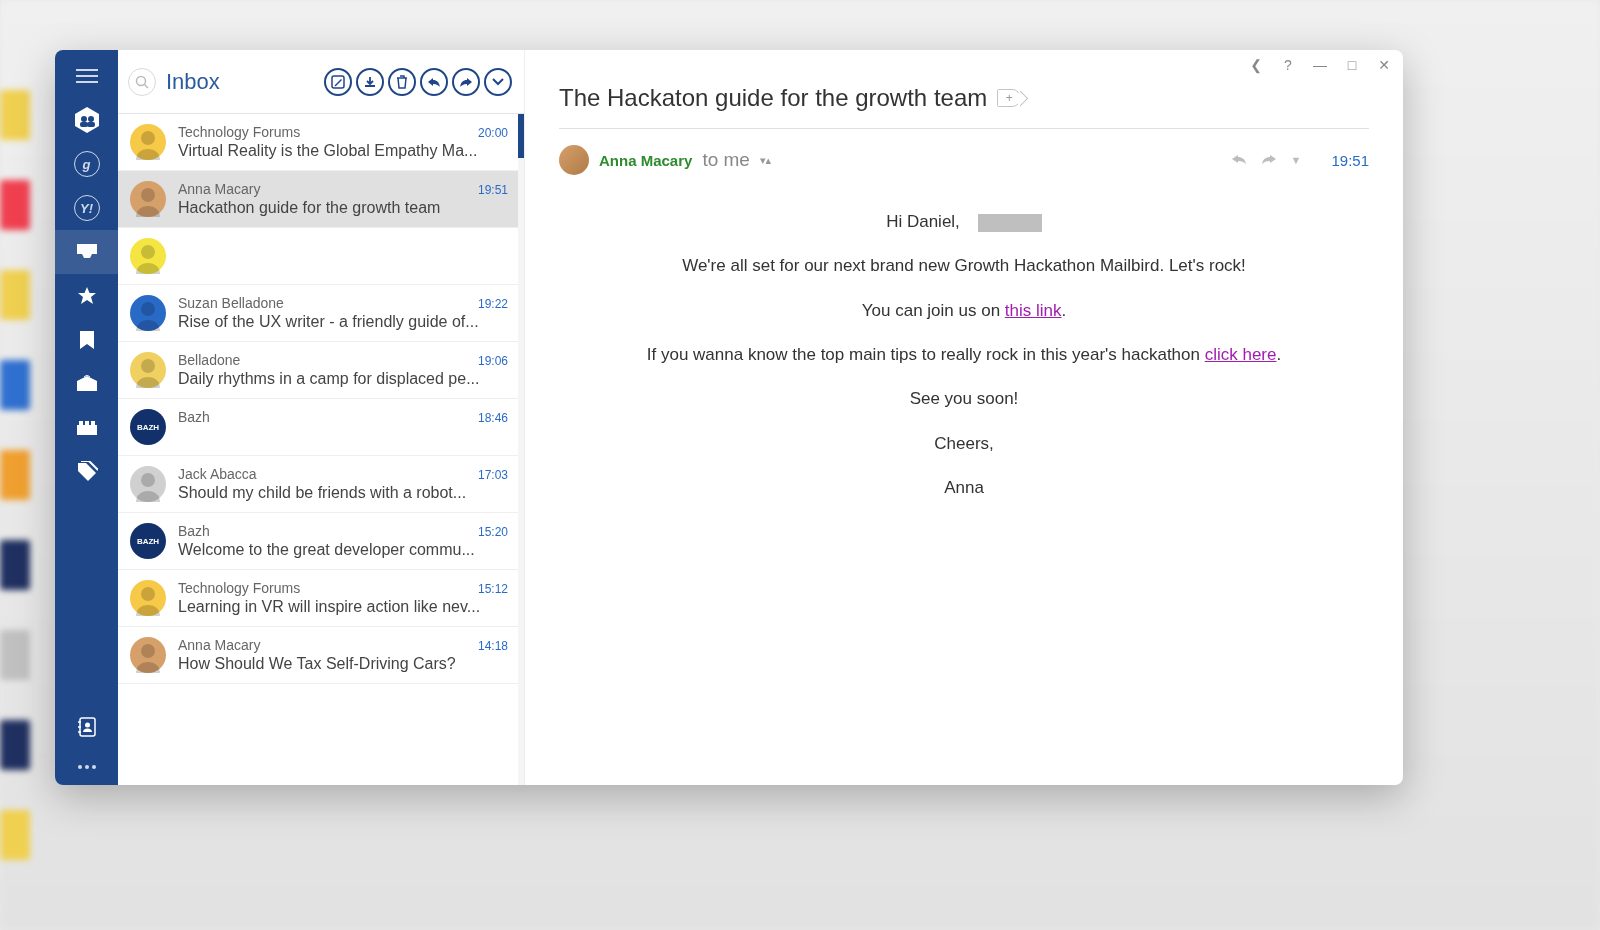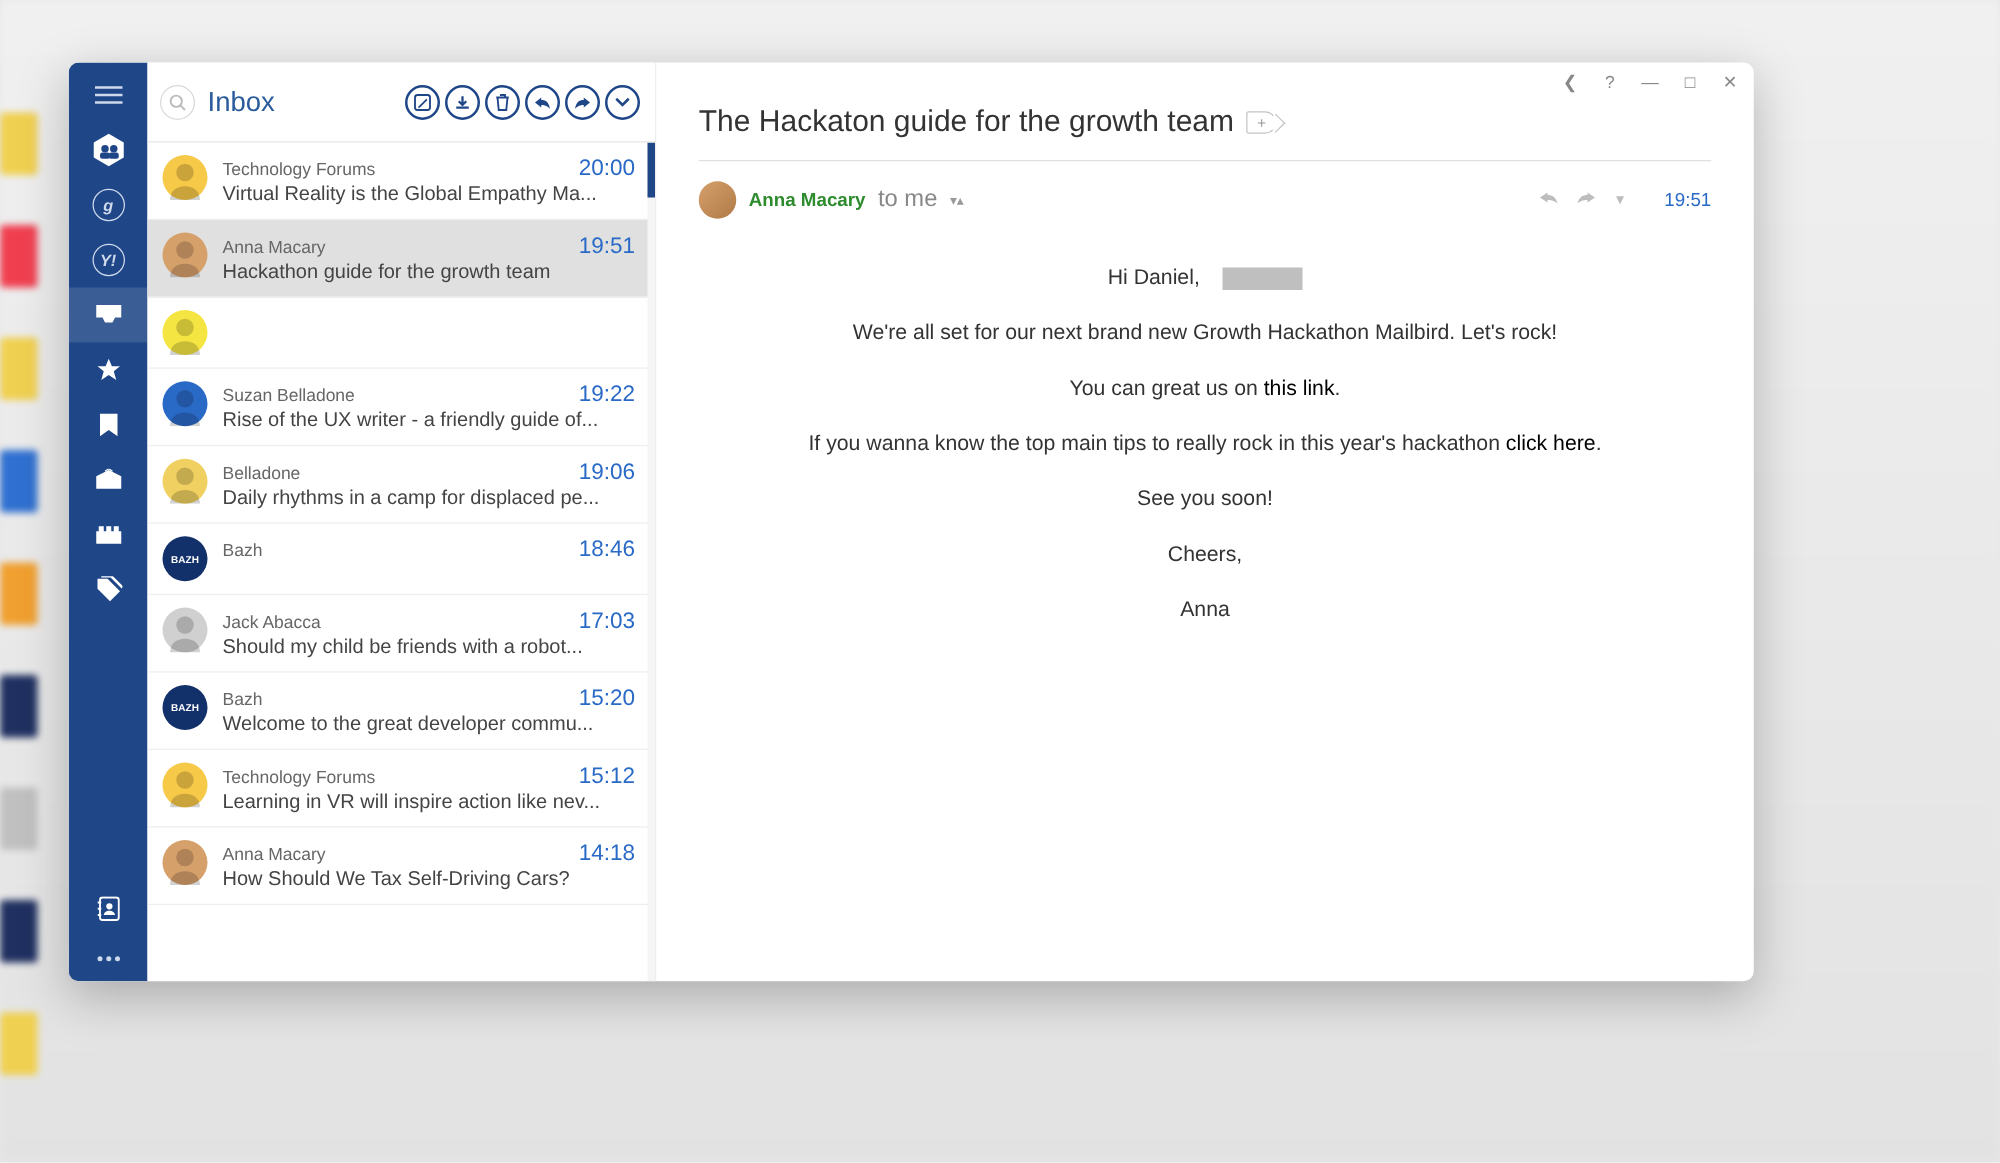--- a/index.html
+++ b/index.html
@@ -87,21 +87,21 @@
   .msg.selected { background:#e0e0e0; }
   .avatar {
     width:36px;height:36px;border-radius:50%;flex-shrink:0;
     display:flex;align-items:center;justify-content:center;
     font-size:10px;font-weight:700;color:#fff;
     background:#ccc;
   }
   .msg-main { flex:1; min-width:0; }
   .msg-line1 { display:flex; justify-content:space-between; align-items:baseline;gap:47px; }
   .sender { font-size:14px; color:#666; }
-  .time   { font-size:18px; color:#2a6ac7; }
+  .time   { font-size:12px; color:#2a6ac7; }
   .subject { font-size:16px; color:#444; margin-top:2px; white-space:nowrap; overflow:hidden; text-overflow:ellipsis; }
 
   
   .read-pane { flex:1; display:flex; flex-direction:column; padding:0 34px 0 34px; position:relative;}
   .winctrls {
     position:absolute; right:10px; top:6px; display:flex; gap:14px; color:#888;
   }
   .winctrls span { cursor:pointer; font-size:14px; display:flex;align-items:center;justify-content:center; width:18px;height:18px;}
   .read-title-row {
     margin-top:34px; display:flex; align-items:center; gap:10px;
@@ -122,21 +122,21 @@
   .read-meta .to   { color:#888; font-size:19px; }
   .meta-right { margin-left:auto; display:flex; align-items:center; gap:14px; color:#bdbdbd; }
   .meta-right .t { color:#2a6ac7; font-size:15px; margin-left:16px;}
   .meta-right span { cursor:pointer; }
 
   .body-text {
     margin-top:22px; font-size:17px; color:#333; line-height:1.55;
     padding-left:0;
   }
   .body-text p { margin-bottom:18px;text-align:center; }
-  .body-text a { color:#000000; cursor:pointer; }
+  .body-text a { color:#a21caf; text-decoration:underline; cursor:pointer; }
   .greybox { display:inline-block; width:64px; height:18px; background:#bfbfbf; vertical-align:middle; margin-left:18px;}
 
   .sm-avatar{width:30px;height:30px;border-radius:50%;background:linear-gradient(135deg,#d6a06b,#b07a48);flex-shrink:0;}
 </style>
 </head>
 <body>
 
 <div class="bg-blur">
   <div class="bar" style="top:90px;background:#f0d050"></div>
   <div class="bar" style="top:180px;background:#f04050"></div>
@@ -439,21 +439,21 @@
               <path d="M9 2l6 4-6 4V8c-4 0-6 1-8 3 1-5 4-7 8-7V2z" fill="#bdbdbd"></path>
             </svg></span>
         <span style="font-size:11px;">▼</span>
         <span class="t">19:51</span>
       </div>
     </div>
 
     <div class="body-text">
       <p><span>Hi Daniel,</span><span class="greybox"></span></p>
       <p>We're all set for our next brand new Growth Hackathon Mailbird. Let's rock!</p>
-      <p><span>You can great us on </span><a>this link</a><span>.</span></p>
+      <p><span>You can join us on </span><a>this link</a><span>.</span></p>
       <p><span>If you wanna know the top main tips to really rock in this year's hackathon </span><a>click here</a><span>.</span></p>
       <p>See you soon!</p>
       <p>Cheers,</p>
       <p>Anna</p>
     </div>
   </div>
 
 </div>
 
 </body></html>

